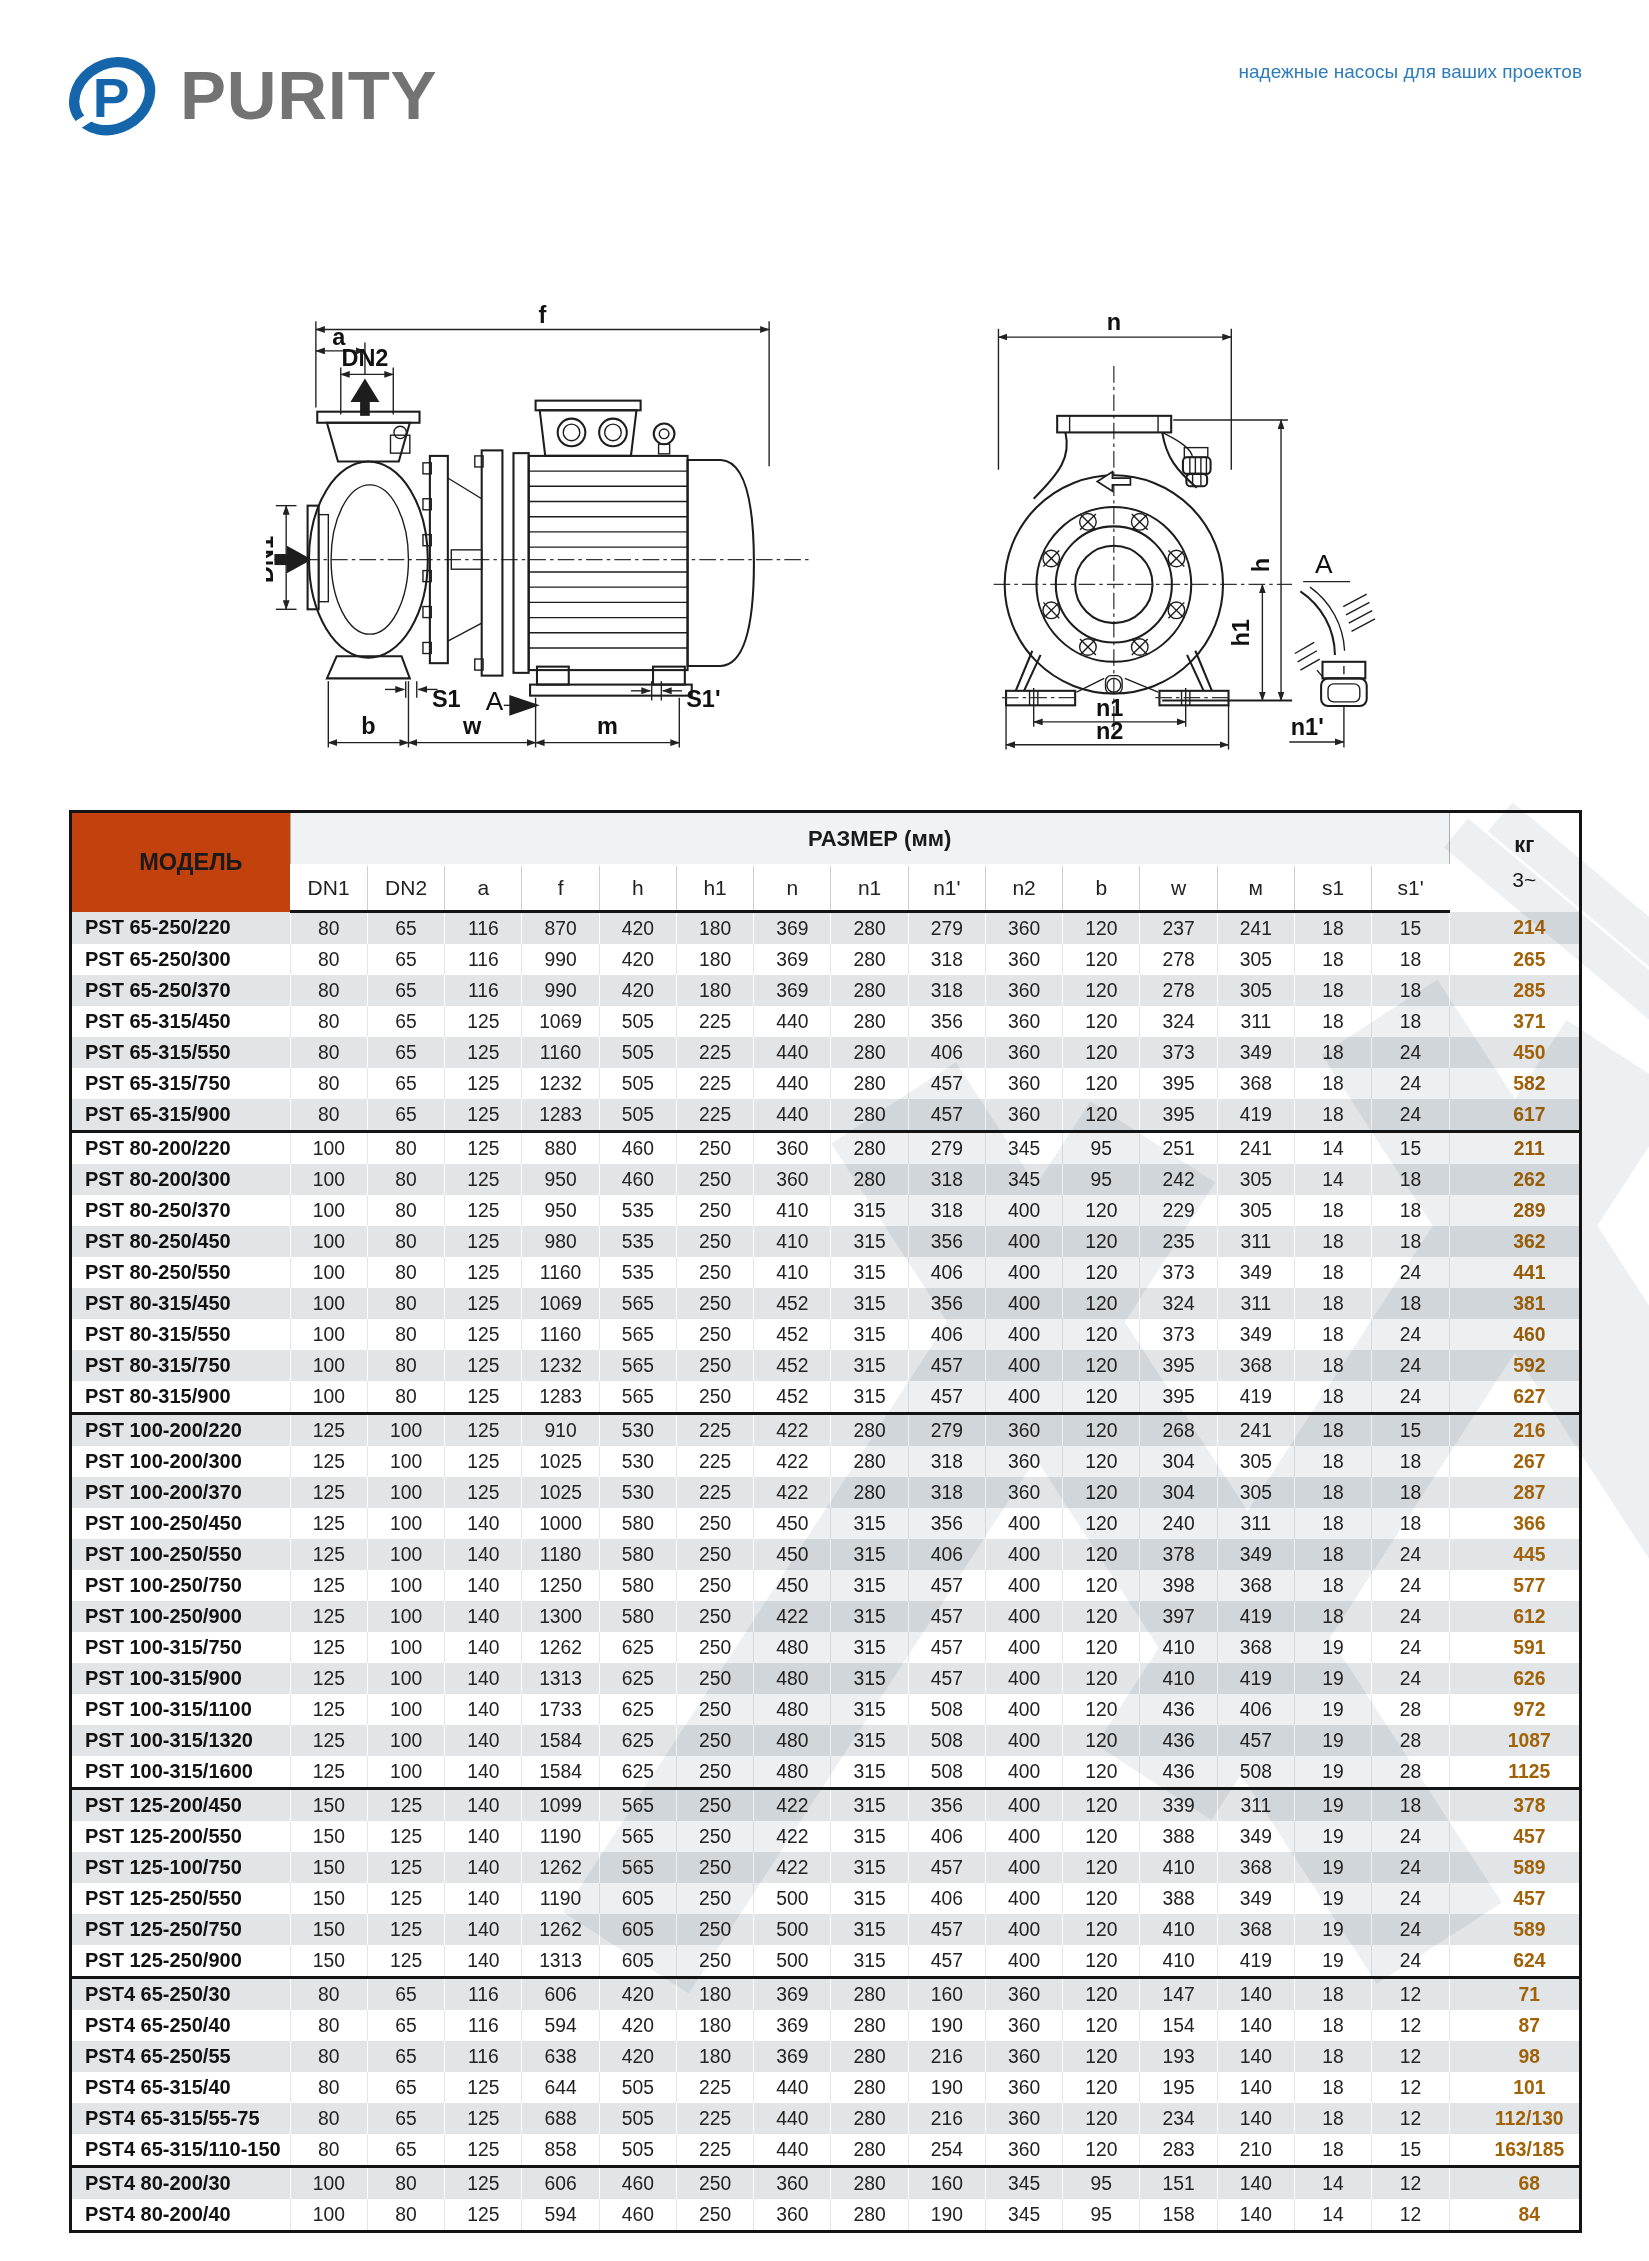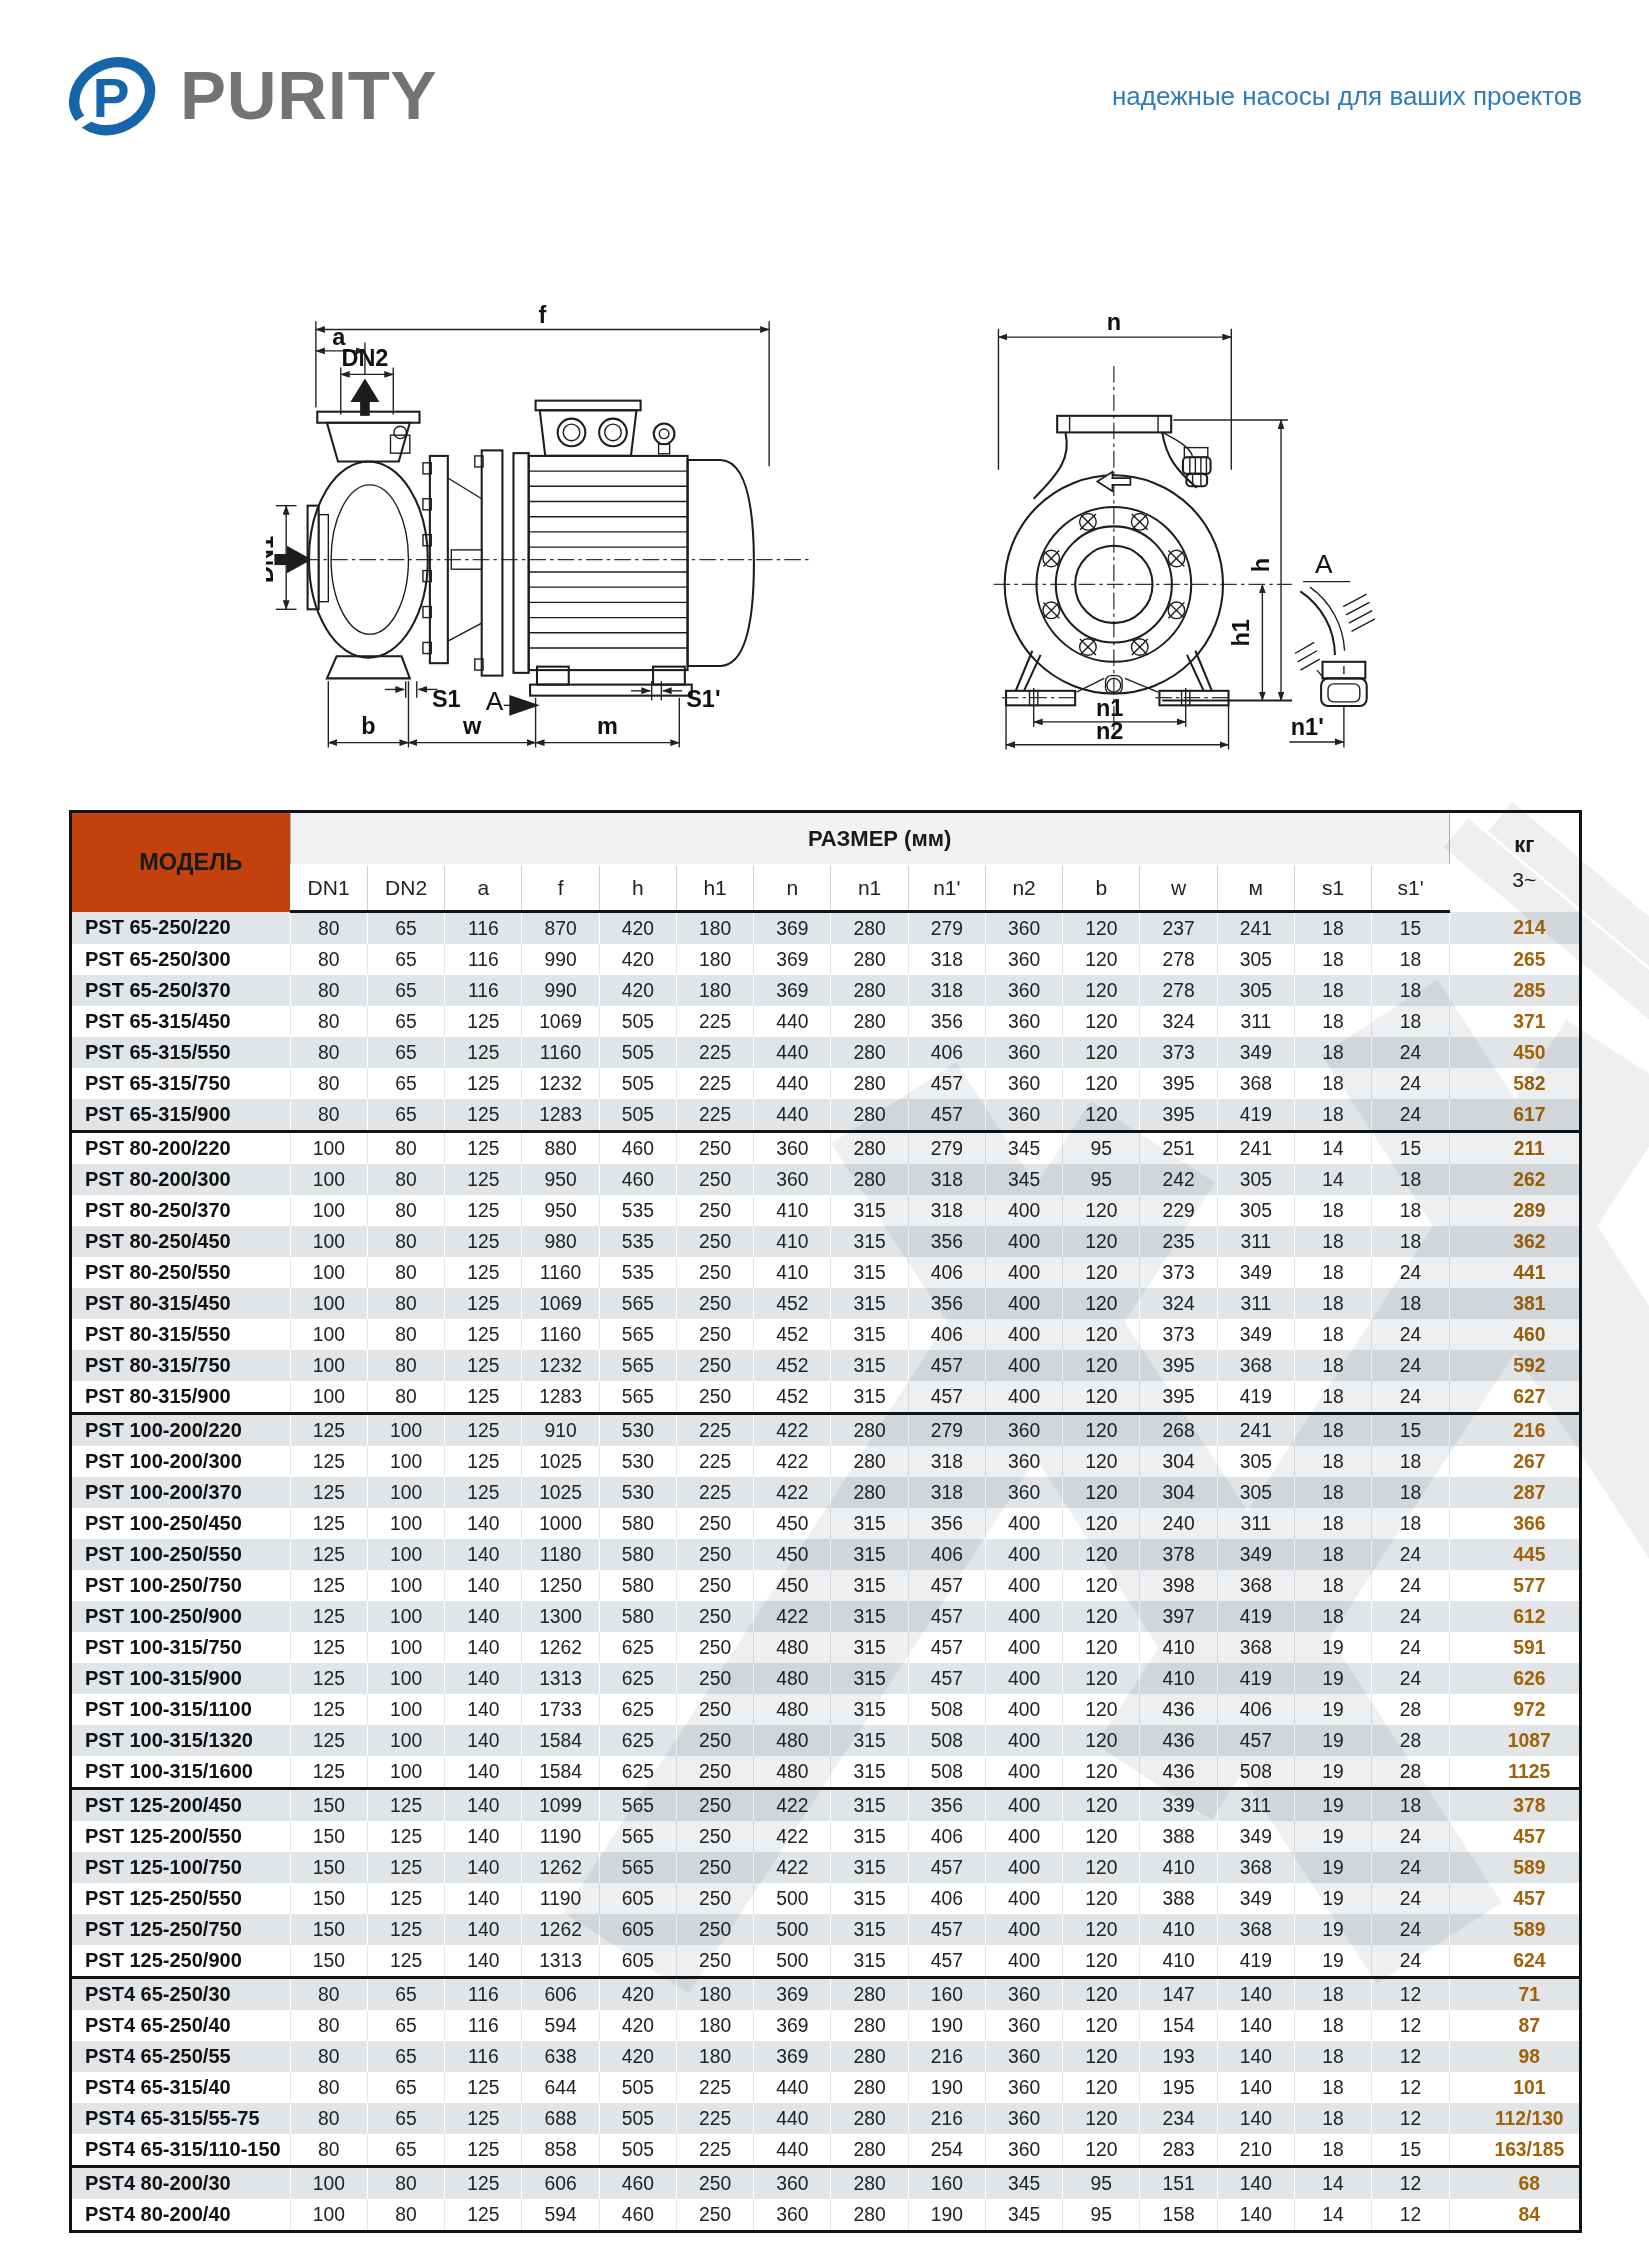--- a/index.html
+++ b/index.html
@@ -1,21 +1,21 @@
 <!DOCTYPE html>
 <html style="font-size:11px"><head>
 <meta charset="utf-8">
 <style>
   html,body{margin:0;padding:0;background:#fff;}
   .page{position:relative;width:1650px;height:2261px;background:#fff;overflow:hidden;
         font-family:"Liberation Sans","DejaVu Sans",sans-serif;color:#1a1a1a;}
   
   .logo{position:absolute;left:68px;top:50px;display:flex;align-items:center;}
   .logo-word{font-size:69px;font-weight:800;color:#737373;letter-spacing:0.7px;line-height:1;margin-left:21px;}
-  .tagline{position:absolute;right:68px;top:61px;font-size:26px;color:#2f7cba;margin-top:20px;}
+  .tagline{position:absolute;right:68px;top:61px;font-size:19px;color:#2f7cba;}
   
   .draw{position:absolute;}
   .part{fill:none;stroke:#1d1d1d;stroke-width:3;}
   .part2{fill:none;stroke:#1d1d1d;stroke-width:2;}
   .solid{fill:#1d1d1d;stroke:none;}
   .dim{stroke:#222;stroke-width:2;fill:none;}
   .cl{stroke:#333;stroke-width:1.8;stroke-dasharray:24 6 5 6;fill:none;}
   .lbl{font-family:"Liberation Sans",sans-serif;font-size:34px;font-weight:bold;fill:#111;}
   .lblA{font-family:"Liberation Sans",sans-serif;font-size:38px;font-weight:normal;fill:#111;}
   

